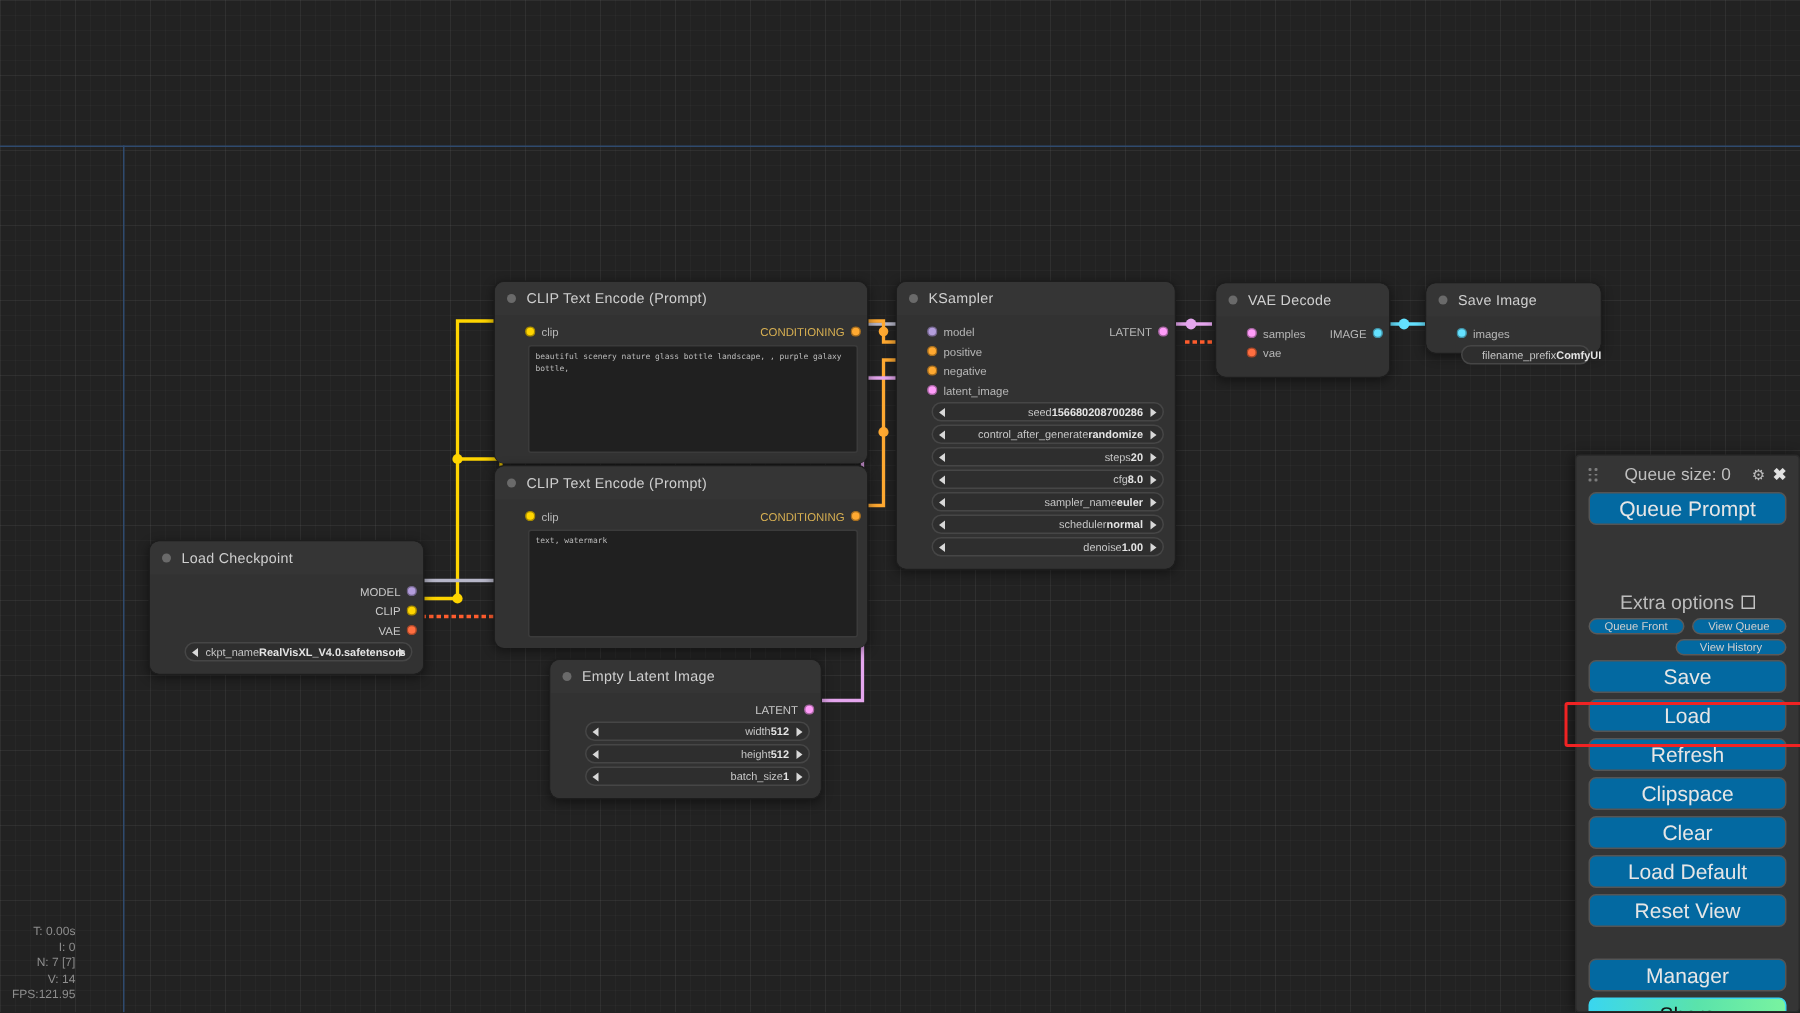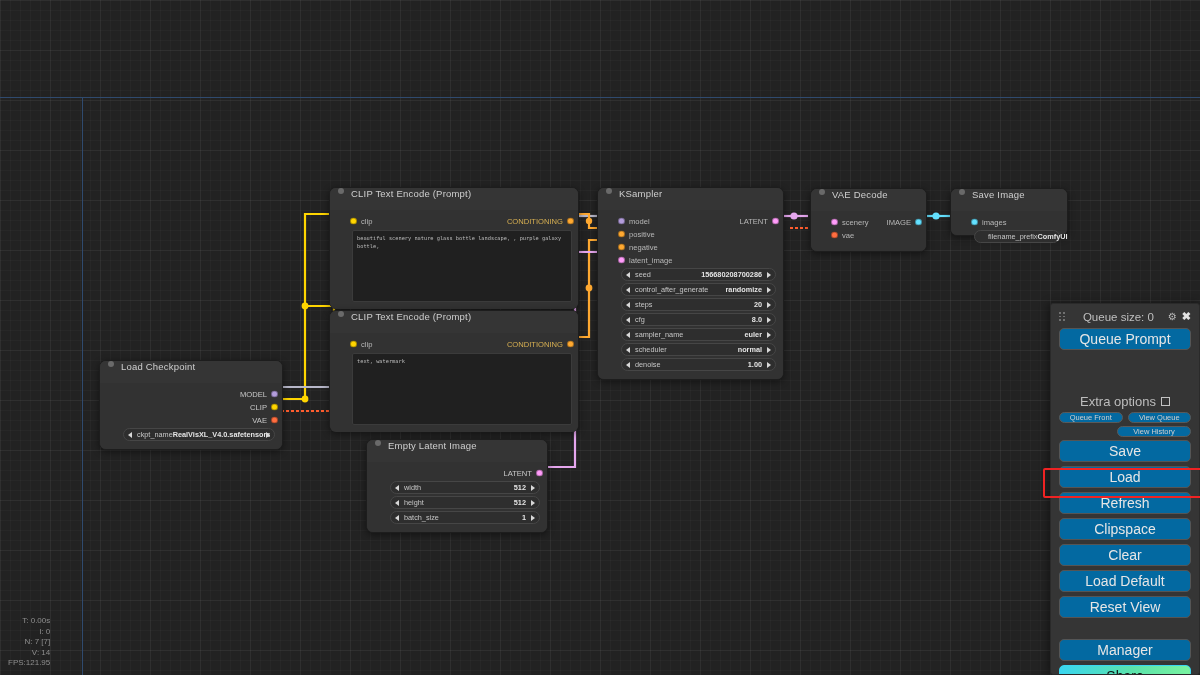--- a/index.html
+++ b/index.html
@@ -43,21 +43,21 @@
   
   .node {
     position: absolute;
     background: #353535;
     border-radius: 7px;
     border: 1px solid #1d1d1d;
     box-shadow: 0 2px 7px rgba(0,0,0,0.45);
   }
   .node-title {
     height: 22px;
-    display: flex; align-items: flex-start;
+    display: flex; align-items: center;
     padding-left: 8px;
     color: #cfcfcf;
     font-size: 9.5px;
     letter-spacing: .2px;
     border-top-left-radius: 6px; border-top-right-radius: 6px;
     background: #353535;
   }
   .node-dot {
     width: 6px; height: 6px; border-radius: 50%;
     background: #6a6a6a; margin-right: 7px; flex: 0 0 auto;
@@ -92,21 +92,21 @@
     height: 13px;
     margin: 2px 7px;
     background: #2e2e2e;
     border: 1px solid #464646;
     border-radius: 7px;
     display: flex; align-items: center;
     font-size: 7.3px;
     color: #c6c6c6;
     padding: 0 13px;
   }
-  .widget .wlabel { flex: 1 1 auto; text-align: left; }
+  .widget .wlabel { flex: 1 1 auto; text-align: right; }
   .widget .wvalue { flex: 0 0 auto; color: #e4e4e4; font-weight: bold; }
   .arrow-l, .arrow-r {
     position: absolute; top: 50%; transform: translateY(-50%);
     width: 0; height: 0;
     border-top: 3.2px solid transparent;
     border-bottom: 3.2px solid transparent;
   }
   .arrow-l { left: 4px; border-right: 4.2px solid #d8d8d8; }
   .arrow-r { right: 4px; border-left: 4.2px solid #d8d8d8; }
 
@@ -411,21 +411,21 @@
   </div>
 
   <div class="node" style="left:810px; top:188px; width:117px;">
     <div class="node-title">
       <span class="node-dot"></span>
       <span>VAE Decode</span>
     </div>
     <div class="node-body" style="padding-bottom:9px;">
       <div class="slot-row">
         <span class="port left" style="background:#ff9cf9;"></span>
-        <span class="slot-in">scenery</span>
+        <span class="slot-in">samples</span>
         <span style="flex:1 1 auto;"></span>
         <span style="padding-right:15px; font-size:7.6px;">IMAGE</span>
         <span class="port right" style="background:#64e1ff;"></span>
       </div>
       <div class="slot-row">
         <span class="port left" style="background:#ff6e40;"></span>
         <span class="slot-in">vae</span>
       </div>
     </div>
   </div>

